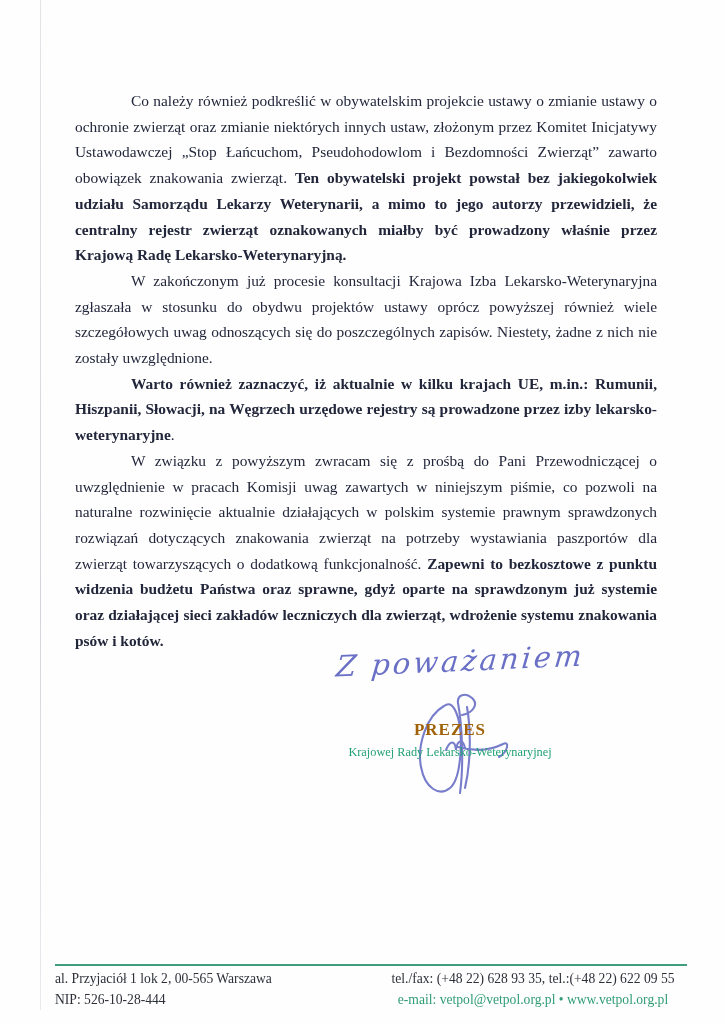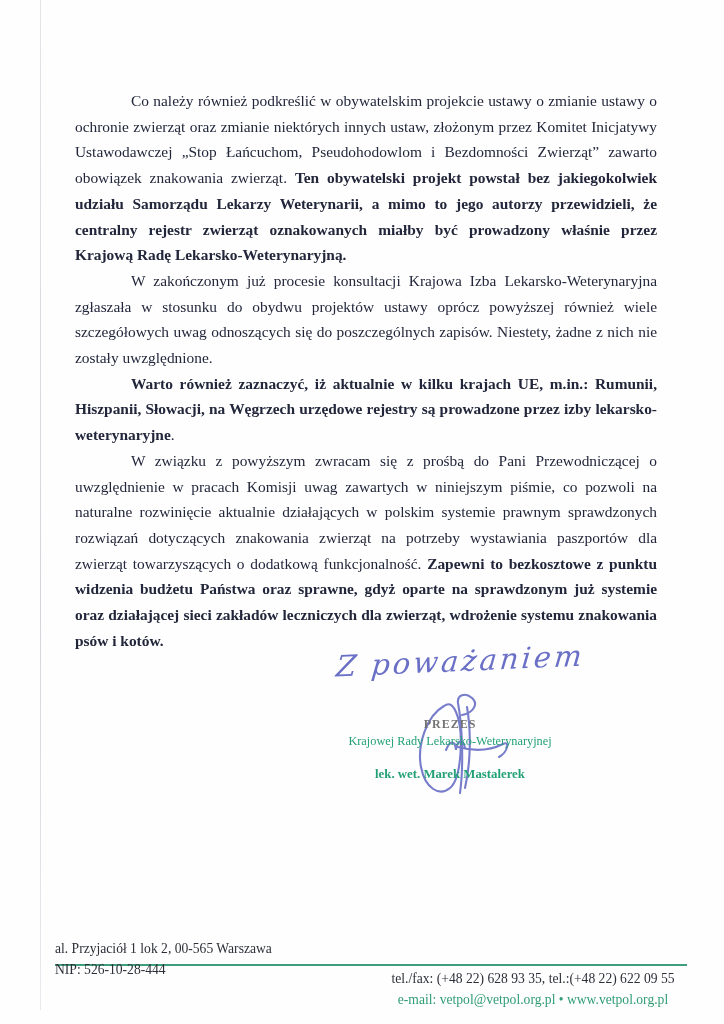--- a/index.html
+++ b/index.html
@@ -28,38 +28,38 @@
     font-style:italic;font-size:29px;letter-spacing:3px;
     color:#6a70c6;
     transform:rotate(-2.5deg) skewX(-8deg);
     white-space:nowrap;
   }
   .stamp{
     position:absolute;left:325px;top:716px;width:250px;
     text-align:center;line-height:16px;
   }
   .stamp .stamp-title{
-    font-weight:bold;font-size:12px;letter-spacing:1px;color:#737373;
-    margin:0;
+    font-weight:bold;font-size:17px;letter-spacing:1px;color:#a16207;
+    margin:6px;
   }
   .stamp .stamp-org{
     font-size:12.3px;color:#23a176;margin:1px 0 0 0;white-space:nowrap;
   }
   .stamp .stamp-signer{
     font-size:12.8px;font-weight:bold;color:#23a176;margin:17px 0 0 0;white-space:nowrap;
   }
   .signature-svg{
     position:absolute;left:398px;top:690px;width:140px;height:122px;
   }
   .footer-rule{
     position:absolute;left:55px;top:964px;width:632px;height:2px;
     background:#3f9e7c;
   }
   .footer-left{
-    position:absolute;left:55px;top:938px;width:330px;
+    position:absolute;left:55px;top:968px;width:330px;
     font-size:13.6px;line-height:21px;color:#2d2f38;
   }
   .footer-right{
     position:absolute;left:378px;top:968px;width:310px;
     font-size:13.6px;line-height:21px;color:#2d2f38;text-align:center;
   }
   .footer-email{color:#2f9c74;}
   .footer-left div, .footer-right div{white-space:nowrap;}
 </style>
 </head>
@@ -85,21 +85,20 @@
       <path d="M 62 103 C 66 74 64 34 60 13 C 59 5 67 2 74 8 C 81 14 75 23 64 25"></path>
       <path d="M 67 98 C 73 72 73 40 69 17"></path>
       <path d="M 60 57 C 78 62 93 60 105 54 C 112 50 110 62 101 67"></path>
       <path d="M 48 60 C 52 50 57 50 58 60 C 59 50 65 48 67 58"></path>
     </g>
   </svg>
 
   <div class="stamp">
     <p class="stamp-title">PREZES</p>
     <p class="stamp-org">Krajowej Rady Lekarsko-Weterynaryjnej</p>
-    <p class="stamp-signer">lek. wet. Marek Mastalerek</p>
   </div>
 
   <div class="footer-rule"></div>
 
   <div class="footer-left">
     <div>al. Przyjaciół 1 lok 2, 00-565 Warszawa</div>
     <div>NIP: 526-10-28-444</div>
   </div>
 
   <div class="footer-right">

